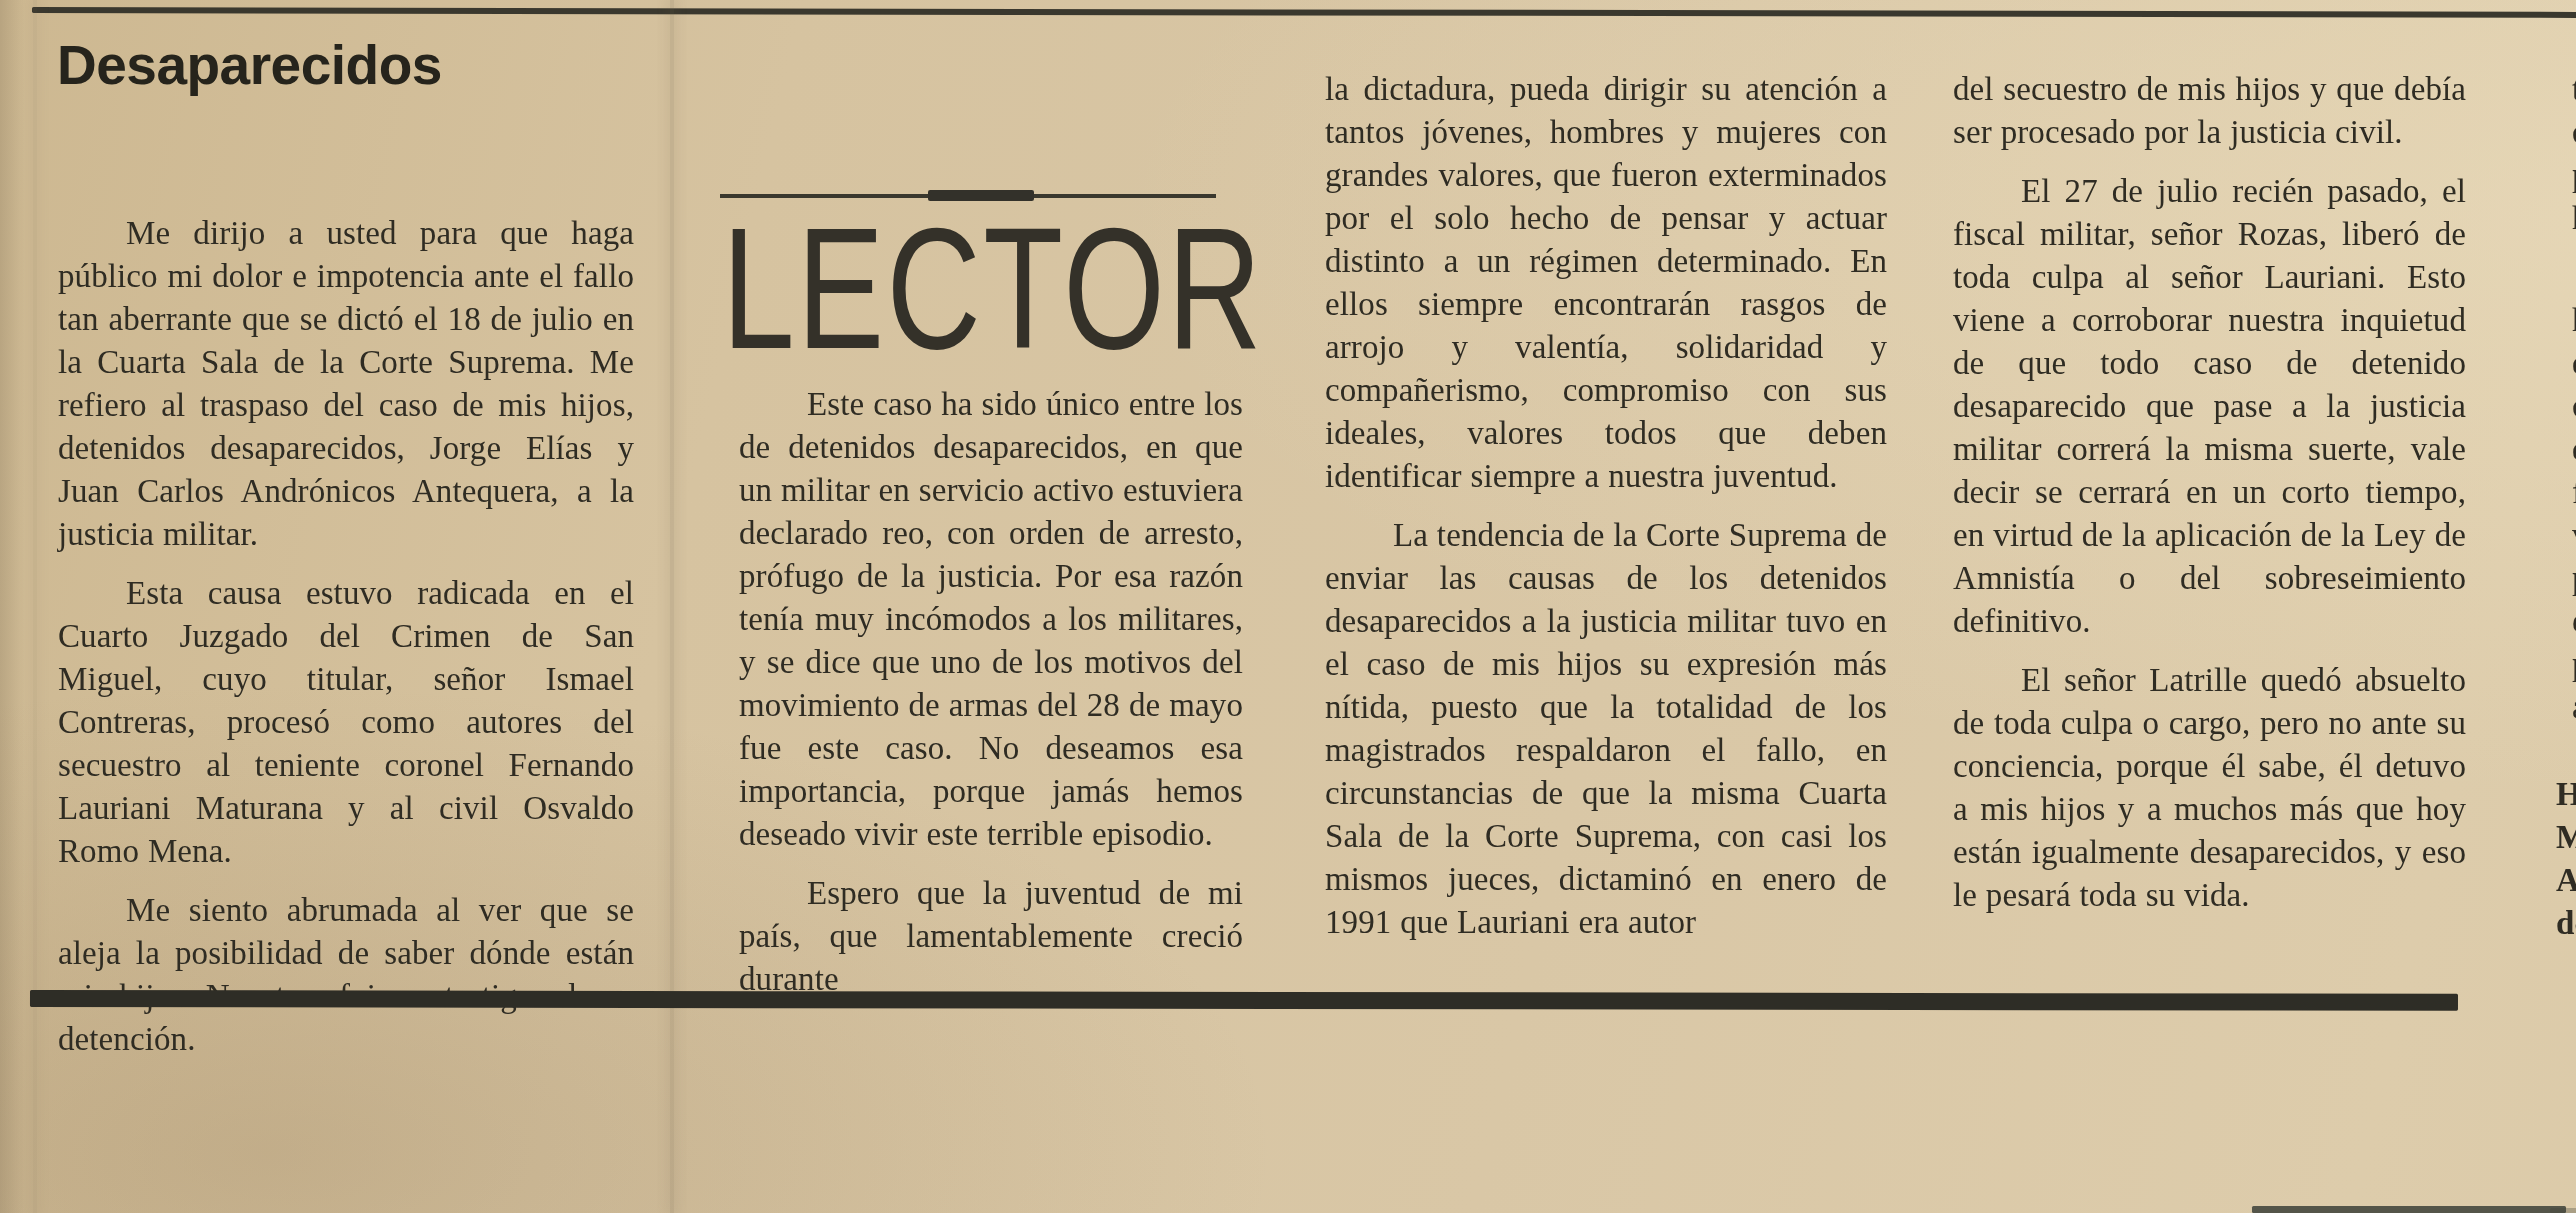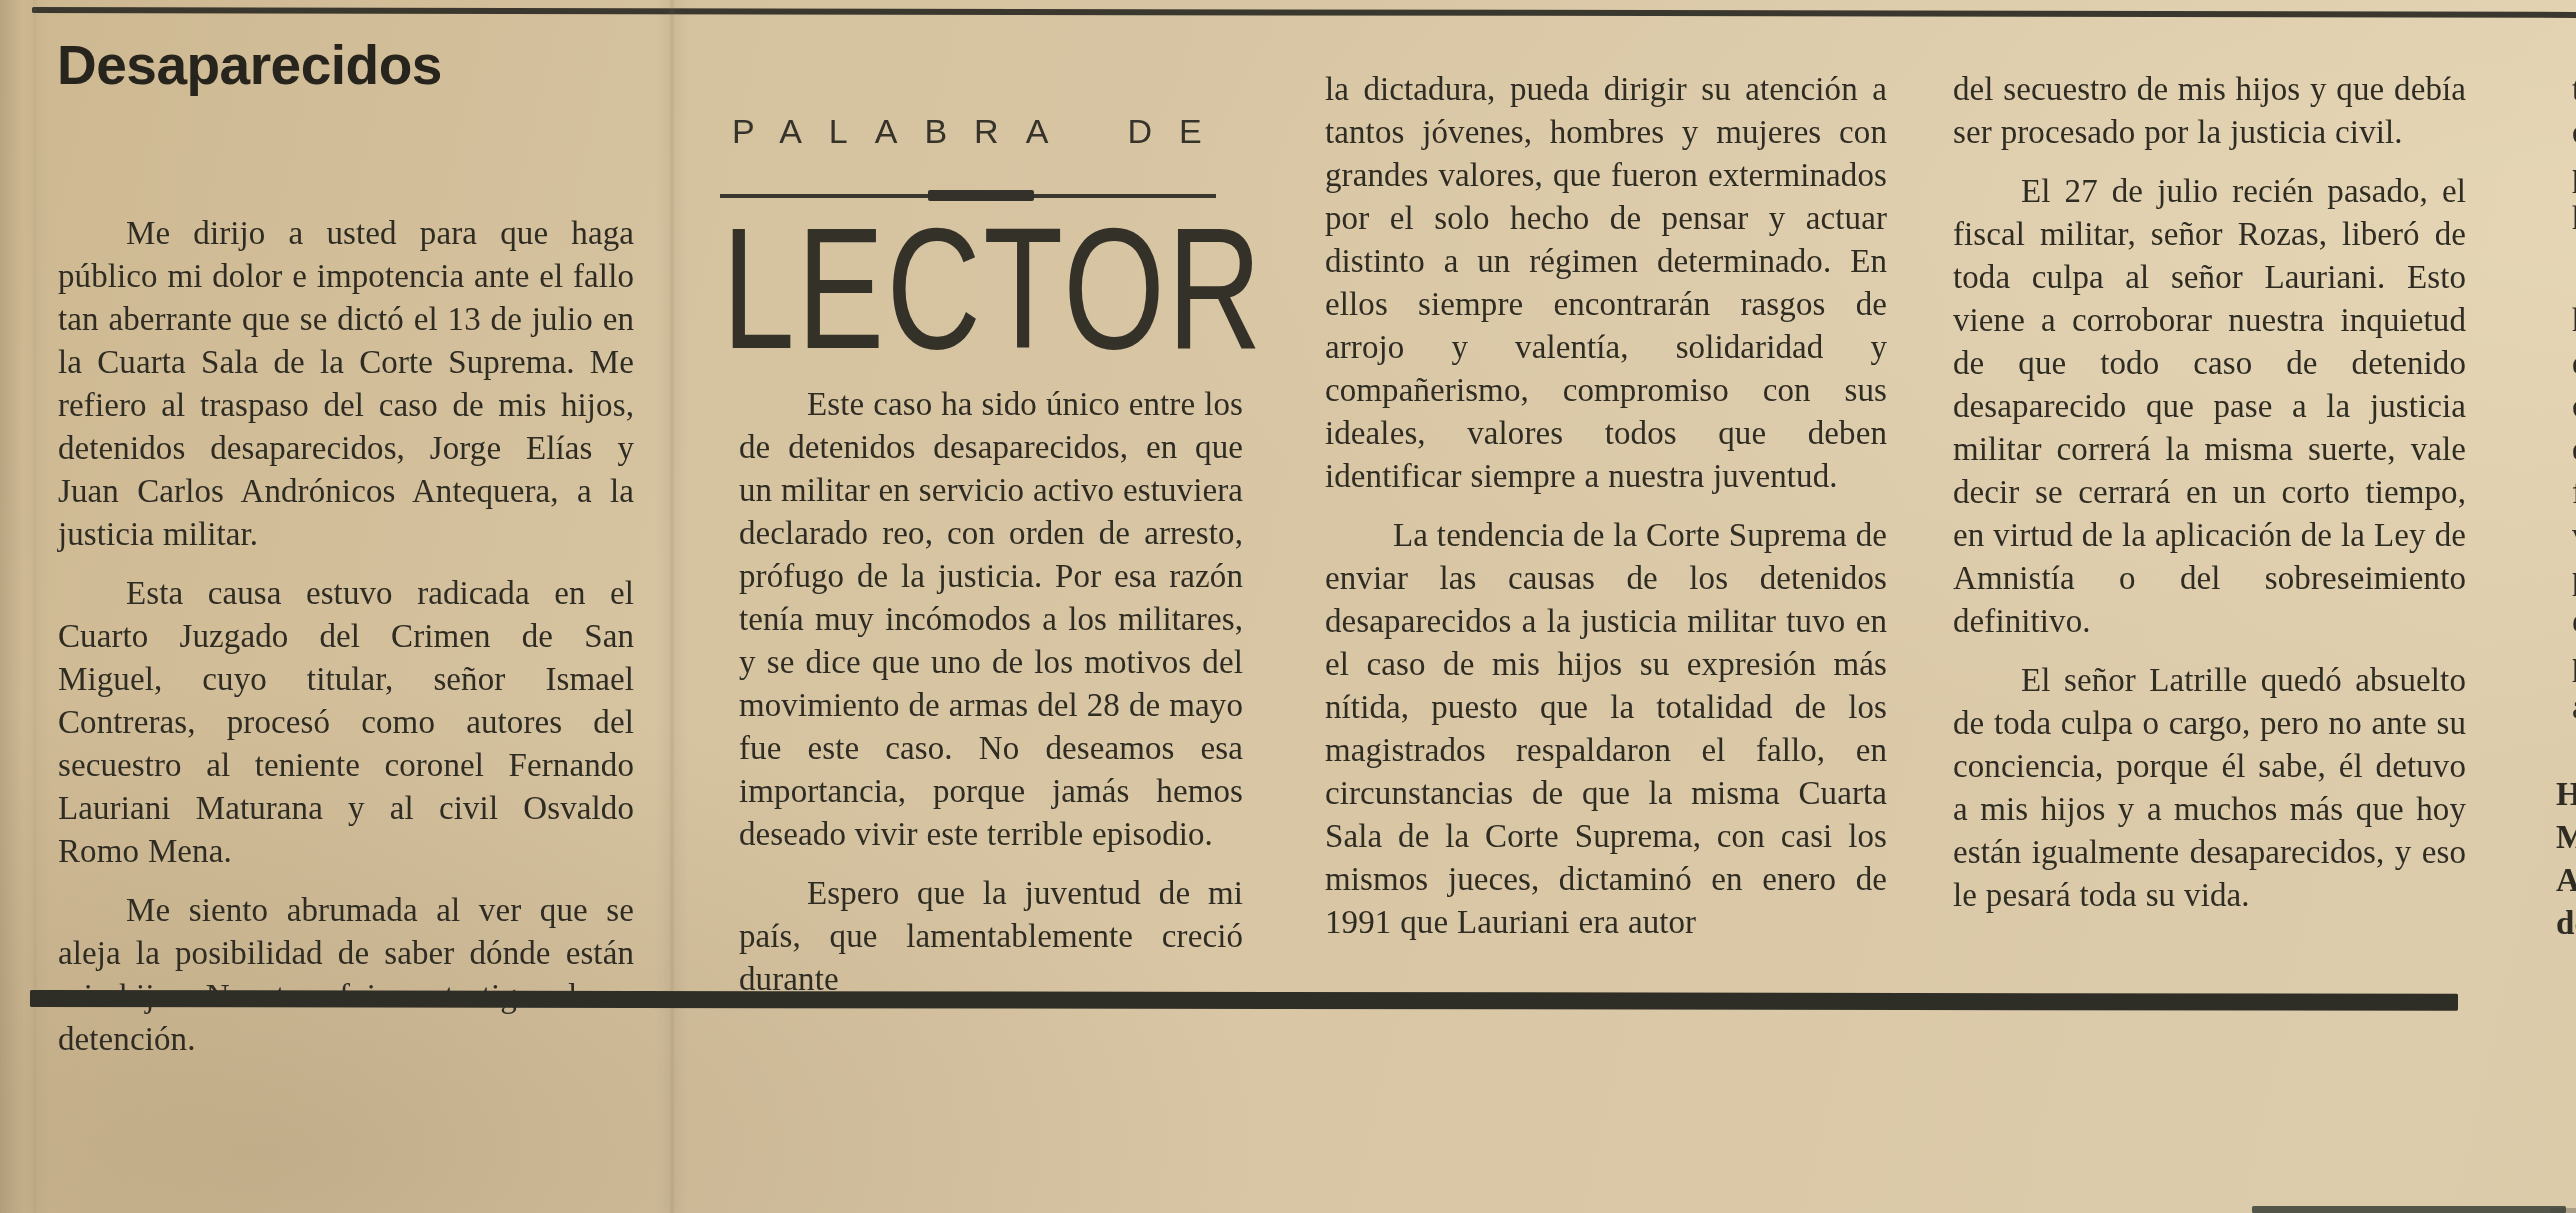--- a/index.html
+++ b/index.html
@@ -65,28 +65,27 @@
 
 <div id="page">
 
   <div class="rule rule-top"></div>
   <div class="edge-shade-left"></div>
   <div class="crease-v" style="left:670px;"></div>
   <div class="crease-v" style="left:33px;opacity:.55;"></div>
 
   <div id="article-title">Desaparecidos</div>
 
-  <div id="masthead-kicker">PALABRA DE</div>
   <div id="masthead-rule">
       <span class="thick"></span>
     </div>
   <div id="masthead-title">LECTOR</div>
 
   <div id="col1" class="col">
-      <p class="indent">Me dirijo a usted para que haga público mi dolor e impotencia ante el fallo tan aberrante que se dictó el 13 de julio en la Cuarta Sala de la Corte Suprema. Me refiero al traspaso del caso de mis hijos, detenidos desaparecidos, Jorge Elías y Juan Carlos Andrónicos Antequera, a la justicia militar.</p>
+      <p class="indent">Me dirijo a usted para que haga público mi dolor e impotencia ante el fallo tan aberrante que se dictó el 18 de julio en la Cuarta Sala de la Corte Suprema. Me refiero al traspaso del caso de mis hijos, detenidos desaparecidos, Jorge Elías y Juan Carlos Andrónicos Antequera, a la justicia militar.</p>
       <p class="indent">Esta causa estuvo radicada en el Cuarto Juzgado del Crimen de San Miguel, cuyo titular, señor Ismael Contreras, procesó como autores del secuestro al teniente coronel Fernando Lauriani Maturana y al civil Osvaldo Romo Mena.</p>
       <p class="indent">Me siento abrumada al ver que se aleja la posibilidad de saber dónde están mis hijos. Nosotros fuimos testigos de su detención.</p>
     </div>
 
   <div id="col2" class="col">
       <p class="indent">Este caso ha sido único entre los de detenidos desaparecidos, en que un militar en servicio activo estuviera declarado reo, con orden de arresto, prófugo de la justicia. Por esa razón tenía muy incómodos a los militares, y se dice que uno de los motivos del movimiento de armas del 28 de mayo fue este caso. No deseamos esa importancia, porque jamás hemos deseado vivir este terrible episodio.</p>
       <p class="indent">Espero que la juventud de mi país, que lamentablemente creció durante</p>
     </div>
 
   <div id="col3" class="col">

